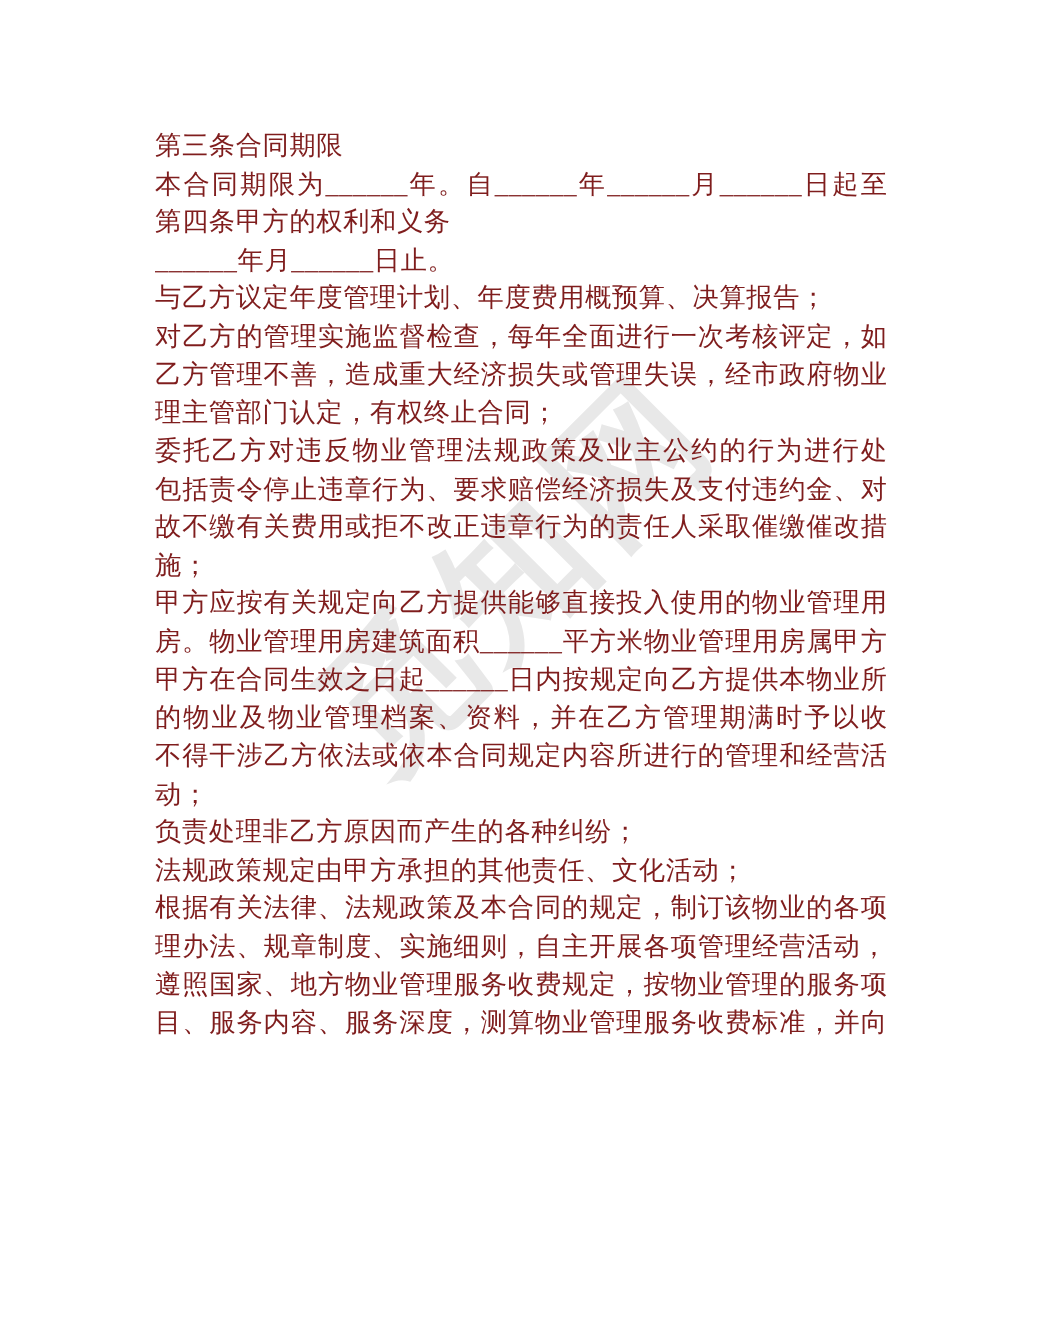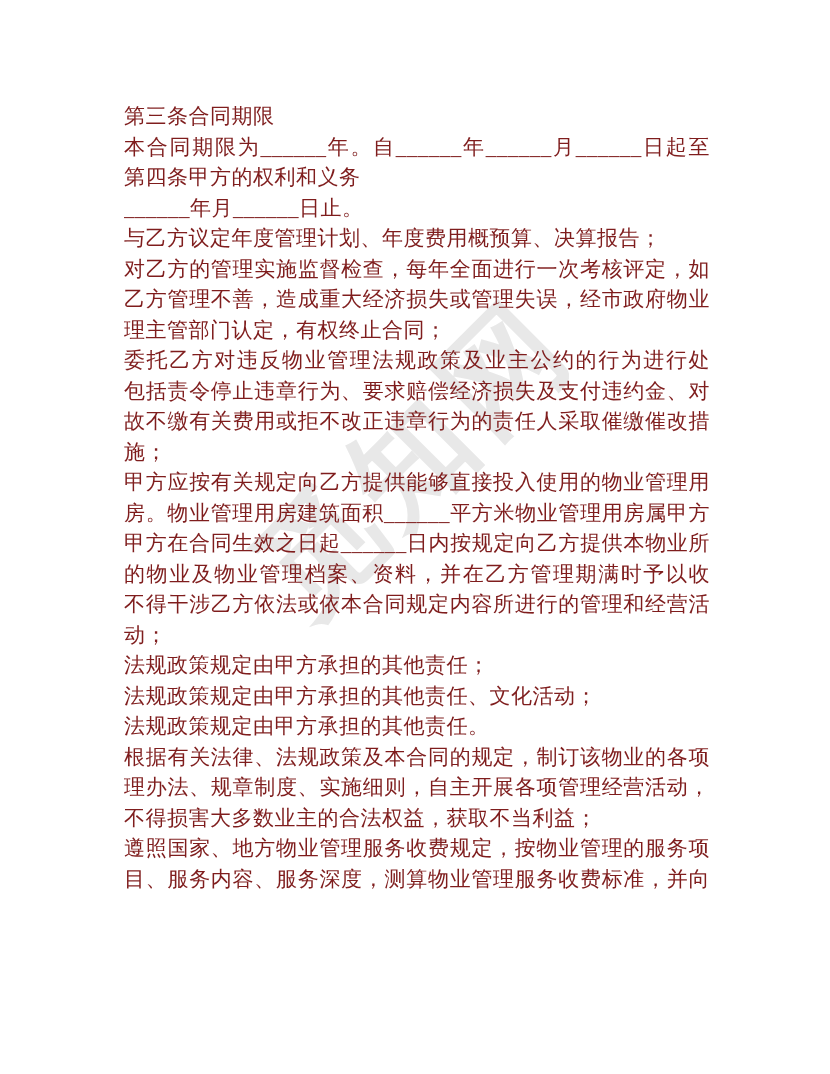--- a/index.html
+++ b/index.html
@@ -66,21 +66,19 @@
   <div class="line fill">委托乙方对违反物业管理法规政策及业主公约的行为进行处理：</div>
   <div class="line fill">包括责令停止违章行为、要求赔偿经济损失及支付违约金、对无</div>
   <div class="line fill">故不缴有关费用或拒不改正违章行为的责任人采取催缴催改措</div>
   <div class="line">施；</div>
   <div class="line fill">甲方应按有关规定向乙方提供能够直接投入使用的物业管理用</div>
   <div class="line fill">房。物业管理用房建筑面积______平方米物业管理用房属甲方所</div>
   <div class="line fill">甲方在合同生效之日起______日内按规定向乙方提供本物业所有</div>
   <div class="line fill">的物业及物业管理档案、资料，并在乙方管理期满时予以收回；</div>
   <div class="line fill">不得干涉乙方依法或依本合同规定内容所进行的管理和经营活</div>
   <div class="line">动；</div>
-  <div class="line">法规政策规定由甲方承担的其他责任；</div>
+  <div class="line">负责处理非乙方原因而产生的各种纠纷；</div>
   <div class="line">法规政策规定由甲方承担的其他责任、文化活动；</div>
-  <div class="line">法规政策规定由甲方承担的其他责任。</div>
   <div class="line fill">根据有关法律、法规政策及本合同的规定，制订该物业的各项管</div>
   <div class="line fill">理办法、规章制度、实施细则，自主开展各项管理经营活动，但</div>
-  <div class="line">不得损害大多数业主的合法权益，获取不当利益；</div>
   <div class="line fill">遵照国家、地方物业管理服务收费规定，按物业管理的服务项</div>
   <div class="line fill">目、服务内容、服务深度，测算物业管理服务收费标准，并向甲</div>
 </div>
 
 </body></html>

